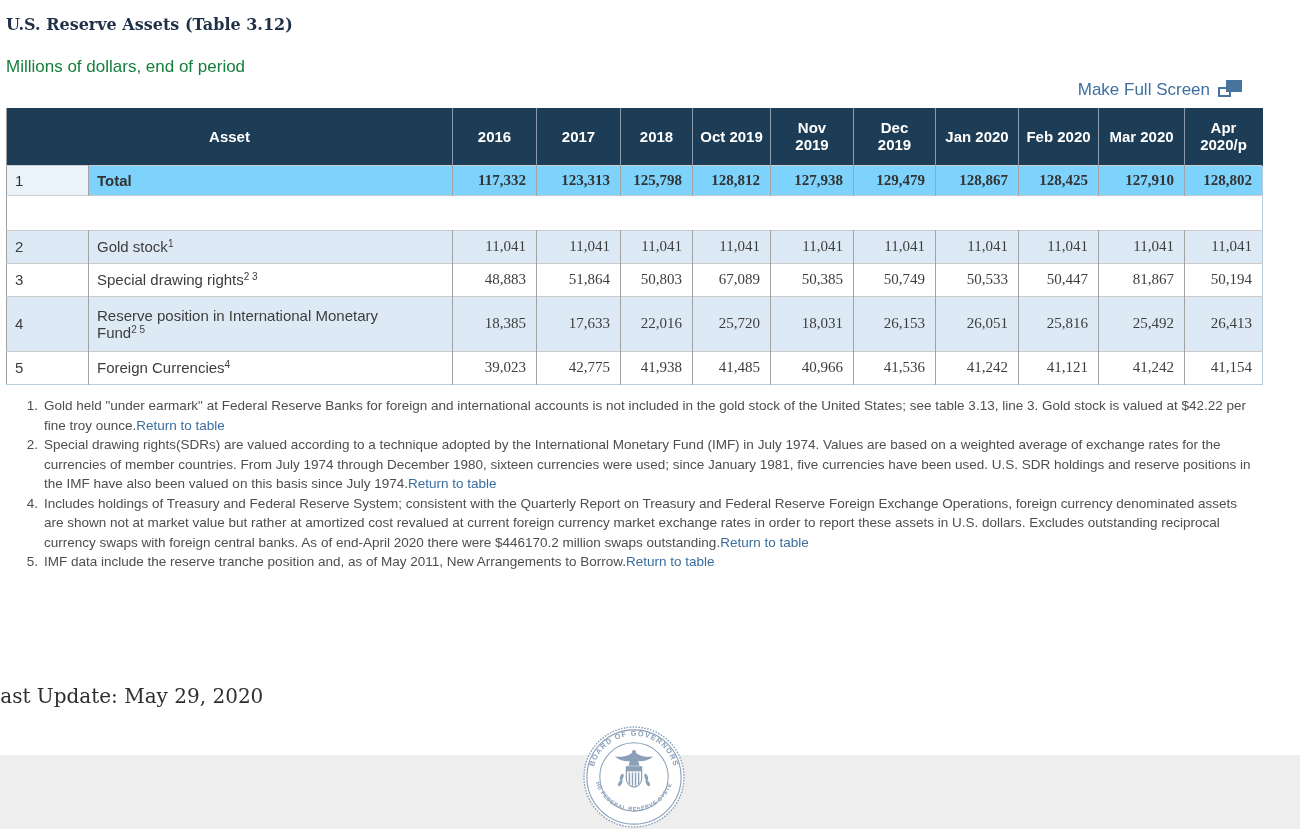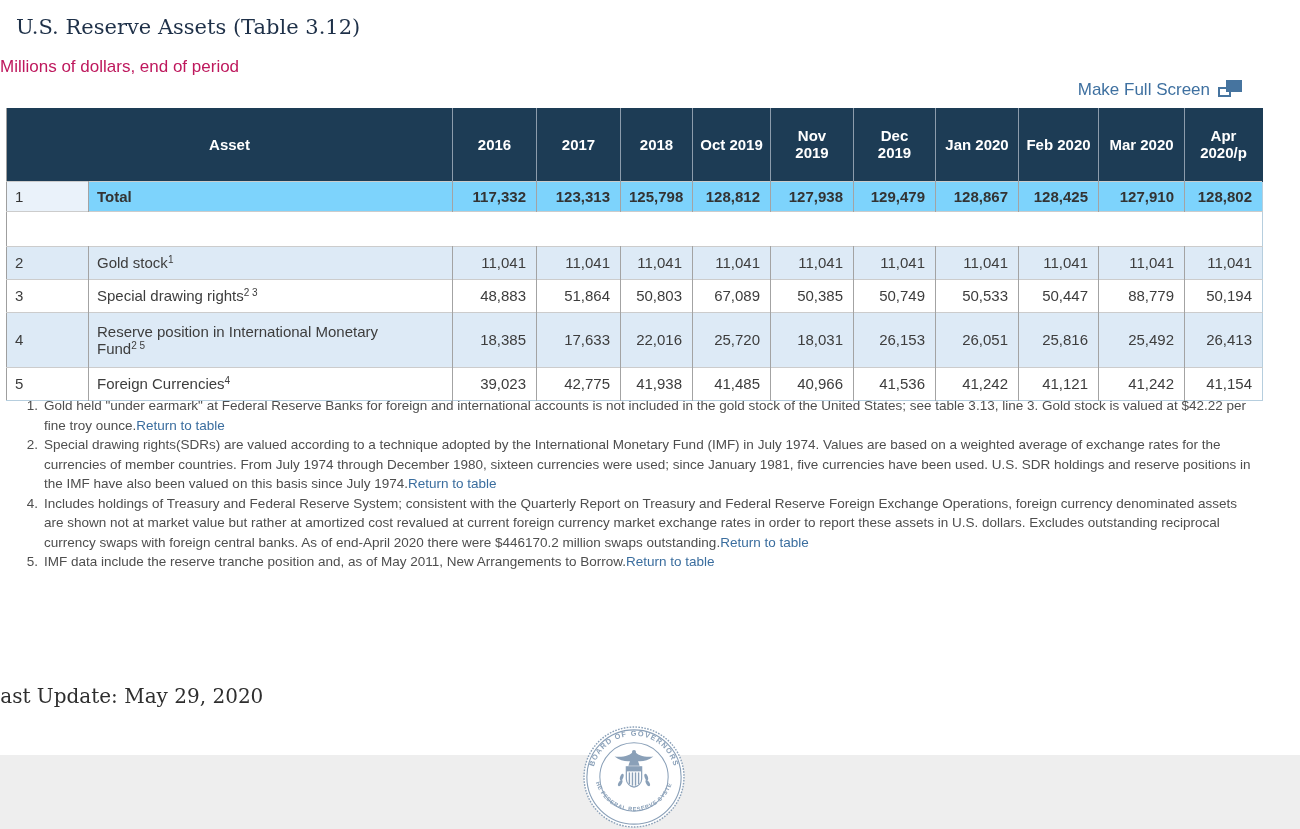--- a/index.html
+++ b/index.html
@@ -1,40 +1,40 @@
 <!DOCTYPE html>
 <html><head>
 <meta charset="utf-8">
 <style>
   * { box-sizing: border-box; margin: 0; padding: 0; }
   html,body { width:1300px; height:829px; background:#ffffff; overflow:hidden;
     font-family:"Liberation Sans", sans-serif; position:relative; }
 
-  .page-title { position:absolute; left:16px; top:15px;
-    font-family:"DejaVu Serif", serif; font-size:21px; font-weight:normal; color:#1e3048; }
-  .page-subtitle { position:absolute; left:0; top:57px; font-size:17px; color:#be185d; }
+  .page-title { position:absolute; left:6px; top:15px;
+    font-family:"DejaVu Serif", serif; font-size:16px; font-weight:bold; color:#1e3048; }
+  .page-subtitle { position:absolute; left:6px; top:57px; font-size:17px; color:#15803d; }
 
   .fullscreen-link { position:absolute; top:80px; right:58px; display:flex; align-items:flex-start;
     font-size:17px; color:#3e70a0; cursor:pointer; }
   .fs-icon { position:relative; width:24px; height:17px; margin-left:8px; }
   .fs-icon .back { position:absolute; left:0; bottom:0; width:13px; height:10px;
     border:2px solid #46749f; background:#fff; }
   .fs-icon .front { position:absolute; right:0; top:0; width:16px; height:12px; background:#46749f; }
 
   table.data { position:absolute; left:6px; top:108px; width:1256px;
     border-collapse:collapse; table-layout:fixed;
     border-left:1px solid #9f9f9f; border-right:1px solid #b6cede; border-bottom:1px solid #b6cede; }
   table.data th { background:#1d3c55; color:#ffffff; font-size:15px; font-weight:bold;
-    text-align:center; vertical-align:middle; height:73px; padding:2px 4px;
+    text-align:center; vertical-align:middle; height:57px; padding:2px 4px;
     border-right:1px solid #8c9cac; white-space:pre-line; }
   table.data th:last-child { border-right:1px solid #1d3c55;text-align:center; }
   table.data td { font-size:15px; color:#3d3d3d; padding:5px 8px; vertical-align:middle;
     border-right:1px solid #a3a3a3; border-top:1px solid #cccccc; }
   table.data td.num-cell { text-align:left; }
-  table.data td.val-cell { text-align:right; padding-right:10px; }
+  table.data td.val-cell { text-align:right; padding-right:10px;font-family:Liberation Serif, serif; }
   table.data td.label-cell { text-align:left; white-space:pre-line; }
   table.data td:last-child { border-right:none; }
 
   tr.row-total td { background:#7dd3fc; font-weight:bold; color:#333333; height:30px; }
   tr.row-total td.num-cell { background:#eaf2fa; font-weight:normal; }
   tr.row-spacer td { background:#ffffff; height:35px; border-right:none; border-top:1px solid #cccccc; }
   tr.row-blue td { background:#ddeaf6; height:33px; }
   tr.row-white td { background:#ffffff; height:33px; }
   tr.row-tall td { height:55px; }
   sup { font-size:10px; line-height:0; vertical-align:baseline; position:relative; top:-5px; }
@@ -135,21 +135,21 @@
         <td class="num-cell">3</td>
         <td class="label-cell"><span>Special drawing rights</span><sup>2 3</sup></td>
         <td class="val-cell">48,883</td>
         <td class="val-cell">51,864</td>
         <td class="val-cell">50,803</td>
         <td class="val-cell">67,089</td>
         <td class="val-cell">50,385</td>
         <td class="val-cell">50,749</td>
         <td class="val-cell">50,533</td>
         <td class="val-cell">50,447</td>
-        <td class="val-cell">88,779</td>
+        <td class="val-cell">81,867</td>
         <td class="val-cell">50,194</td>
       </tr>
       <tr class="row-blue row-tall">
         <td class="num-cell">4</td>
         <td class="label-cell"><span>Reserve position in International Monetary
 Fund</span><sup>2 5</sup></td>
         <td class="val-cell">18,385</td>
         <td class="val-cell">17,633</td>
         <td class="val-cell">22,016</td>
         <td class="val-cell">25,720</td>

